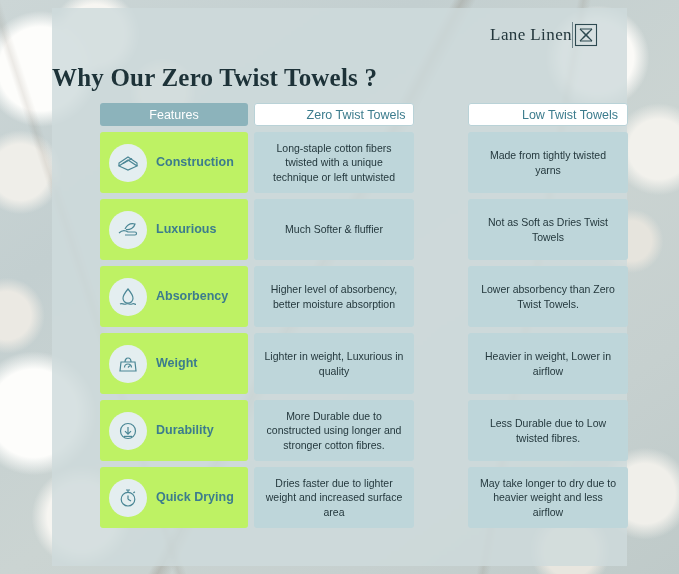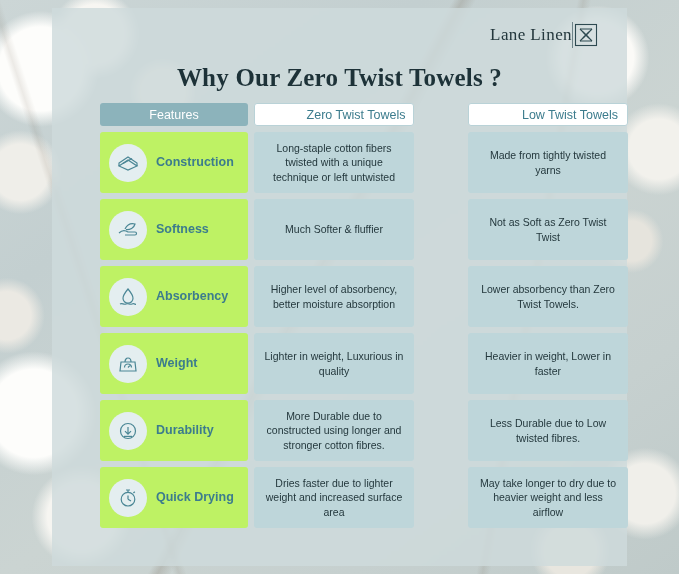--- a/index.html
+++ b/index.html
@@ -69,21 +69,21 @@
   .brand-sep {
     width: 1px; height: 26px;
     background: #6e8388;
   }
   .brand-mark { width: 26px; height: 26px; }
 
   
   .title {
     position: absolute;
     left: 0; right: 0; top: 56px;
-    text-align: center;
+    text-align: left;
     font-family: "Liberation Serif", serif;
     font-weight: bold;
     font-size: 25px;
     color: #1d3238;
     letter-spacing: .2px;
   }
 
   
   .table {
     position: absolute;
@@ -209,24 +209,24 @@
     </div>
 
     <div class="row body-row">
       <div class="c1 feat">
         <span class="icon">
           <svg width="24" height="24" viewBox="0 0 24 24" fill="none" stroke="#4a8695" stroke-width="1.2">
             <path d="M3 15 C6 12 9 12 12 14 L19 14 C21 14 21 17 19 17 L9 17"></path>
             <path d="M9 11 C11 7 15 5 19 6 C18 10 14 12 10 11.6"></path>
           </svg>
         </span>
-        <span class="feat-label">Softness</span>
+        <span class="feat-label">Luxurious</span>
       </div>
       <div class="c2 desc">Much Softer &amp; fluffier</div>
-      <div class="c3 desc">Not as Soft as Zero Twist Twist</div>
+      <div class="c3 desc">Not as Soft as Dries Twist Towels</div>
     </div>
 
     <div class="row body-row">
       <div class="c1 feat">
         <span class="icon">
           <svg width="24" height="24" viewBox="0 0 24 24" fill="none" stroke="#4a8695" stroke-width="1.2">
             <path d="M12 4 C12 4 7 10 7 13.2 A5 5 0 0 0 17 13.2 C17 10 12 4 12 4 Z"></path>
             <path d="M4 19 C6 17.8 8 20 10 19 C12 18 14 20 16 19 C18 18 19 19.4 20 19.4"></path>
           </svg>
         </span>
@@ -242,21 +242,21 @@
           <svg width="24" height="24" viewBox="0 0 24 24" fill="none" stroke="#4a8695" stroke-width="1.2">
             <path d="M4 19 L20 19 L19 10 L5 10 Z"></path>
             <path d="M9 10 C9 7.5 10.5 6 12 6 C13.5 6 15 7.5 15 10"></path>
             <path d="M8.5 15.5 A3.5 3.5 0 0 1 15.5 15.5"></path>
             <path d="M12 15.5 L13.8 13.6"></path>
           </svg>
         </span>
         <span class="feat-label">Weight</span>
       </div>
       <div class="c2 desc">Lighter in weight, Luxurious in quality</div>
-      <div class="c3 desc">Heavier in weight, Lower in faster</div>
+      <div class="c3 desc">Heavier in weight, Lower in airflow</div>
     </div>
 
     <div class="row body-row">
       <div class="c1 feat">
         <span class="icon">
           <svg width="24" height="24" viewBox="0 0 24 24" fill="none" stroke="#4a8695" stroke-width="1.2">
             <circle cx="12" cy="12" r="7.5"></circle>
             <path d="M12 8 L12 15 M9 12.2 L12 15.2 L15 12.2"></path>
             <path d="M8 17.4 L16 17.4"></path>
           </svg>

